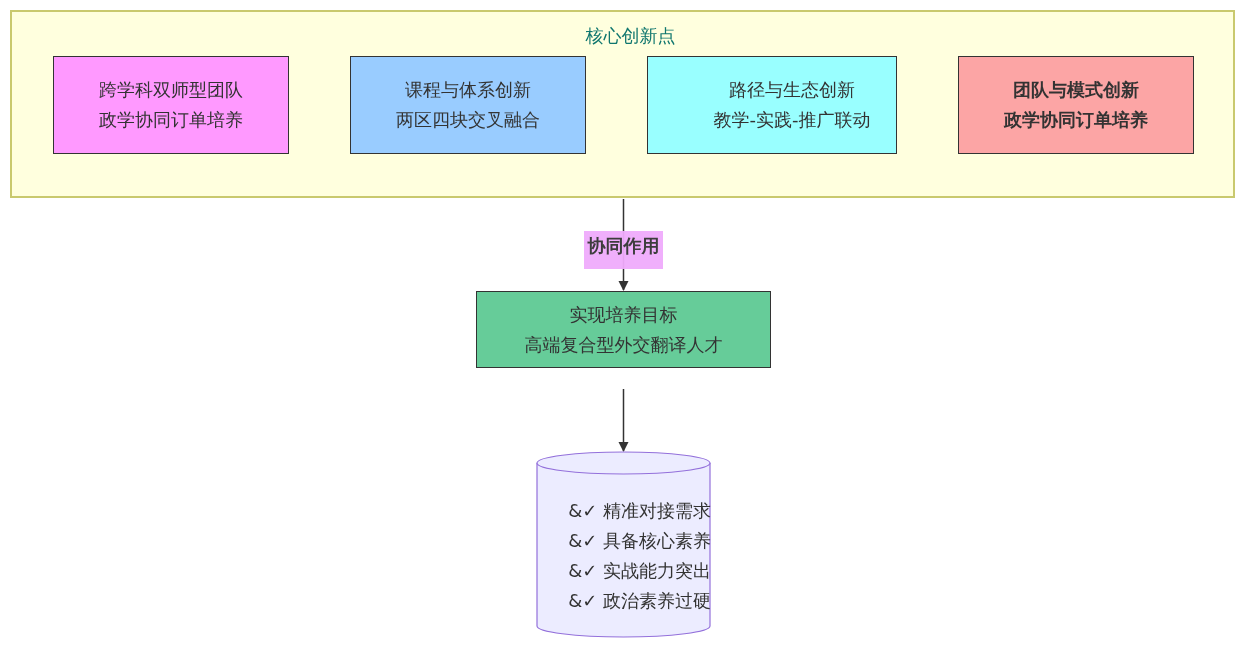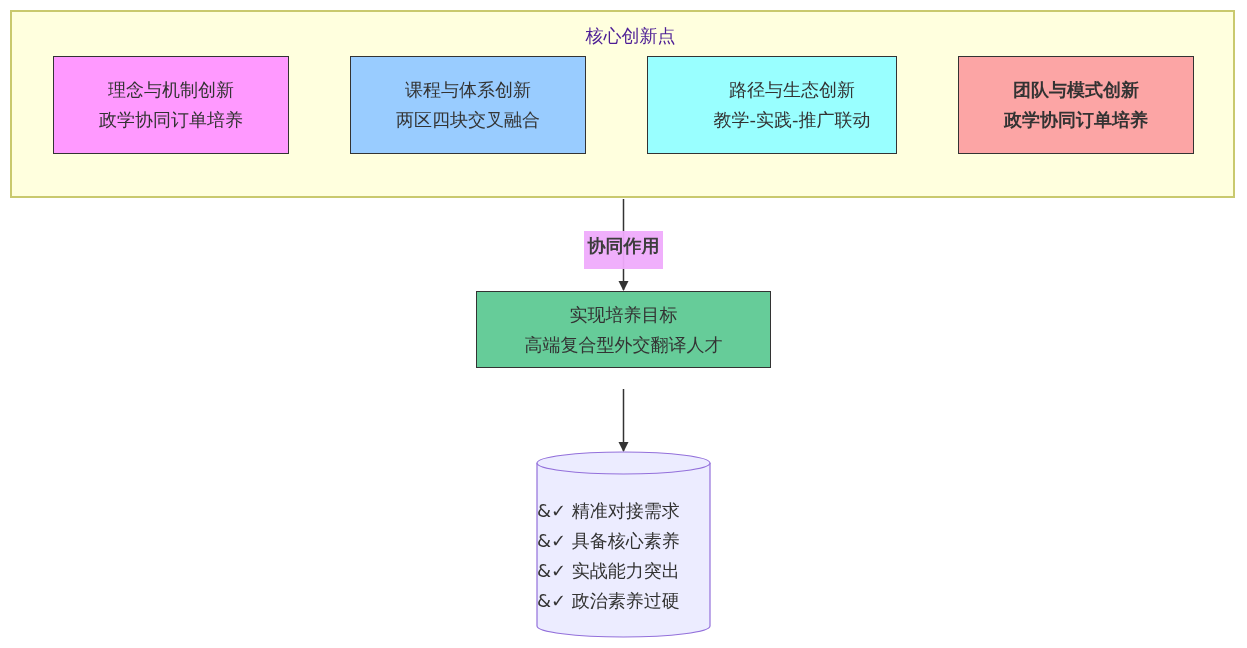--- a/index.html
+++ b/index.html
@@ -1,47 +1,47 @@
 <!DOCTYPE html>
 <html><head>
 <meta charset="utf-8">
 <style>
   html, body { margin: 0; padding: 0; background: #ffffff; }
   body { width: 1247px; height: 648px; position: relative; overflow: hidden;
          font-family: "DejaVu Sans", "Liberation Sans", sans-serif; color: #333333; }
   .cluster { position: absolute; left: 10px; top: 10px; width: 1225px; height: 188px;
              background: #ffffde; border: 2px solid #c9c96e; box-sizing: border-box; }
   .cluster-title { position: absolute; left: 16px; right: 0; top: 12px; text-align: center;
-                   font-size: 18px; color: #4c1d95; }
+                   font-size: 18px; color: #0f766e; }
   .node { position: absolute; box-sizing: border-box; border: 1px solid #333333;
           display: flex; flex-direction: column; align-items: center; justify-content: center;
           font-size: 18px; line-height: 30px; color: #333; text-align: center; }
   .n1 { left: 53px; top: 56px; width: 236px; height: 98px; background: #ff99ff; }
   .n2 { left: 350px; top: 56px; width: 236px; height: 98px; background: #99ccff; }
   .n3 { left: 647px; top: 56px; width: 250px; height: 98px; background: #99ffff; padding-left: 40px; }
   .n4 { left: 958px; top: 56px; width: 236px; height: 98px; background: #fca5a5; font-weight: bold; }
   .goal { left: 476px; top: 291px; width: 295px; height: 77px; background: #66cc99; }
   svg.edges { position: absolute; left: 0; top: 0; width: 1247px; height: 648px; pointer-events: none; }
   .edge-label { position: absolute; left: 584px; top: 231px; width: 79px; height: 38px;
                 background: #f0abfc; opacity: 0.95; font-size: 18px; line-height: 30px;
                 text-align: center; color: #333; font-weight: bold; }
   .cyl-text { position: absolute; left: 537px; top: 496px; width: 174px;
-              display: flex; flex-direction: column; align-items: flex-start;
+              display: flex; flex-direction: column; align-items: flex-end;
               font-size: 18px; line-height: 30px; color: #333; }
   .cyl-line { white-space: nowrap; }
 </style>
 </head>
 <body>
 
 <div class="cluster">
   <div class="cluster-title">核心创新点</div>
 </div>
 
 <div class="node n1">
-  <div>理念与机制创新</div>
+  <div>跨学科双师型团队</div>
   <div>政学协同订单培养</div>
 </div>
 <div class="node n2">
   <div>课程与体系创新</div>
   <div>两区四块交叉融合</div>
 </div>
 <div class="node n3">
   <div>路径与生态创新</div>
   <div>教学-实践-推广联动</div>
 </div>

